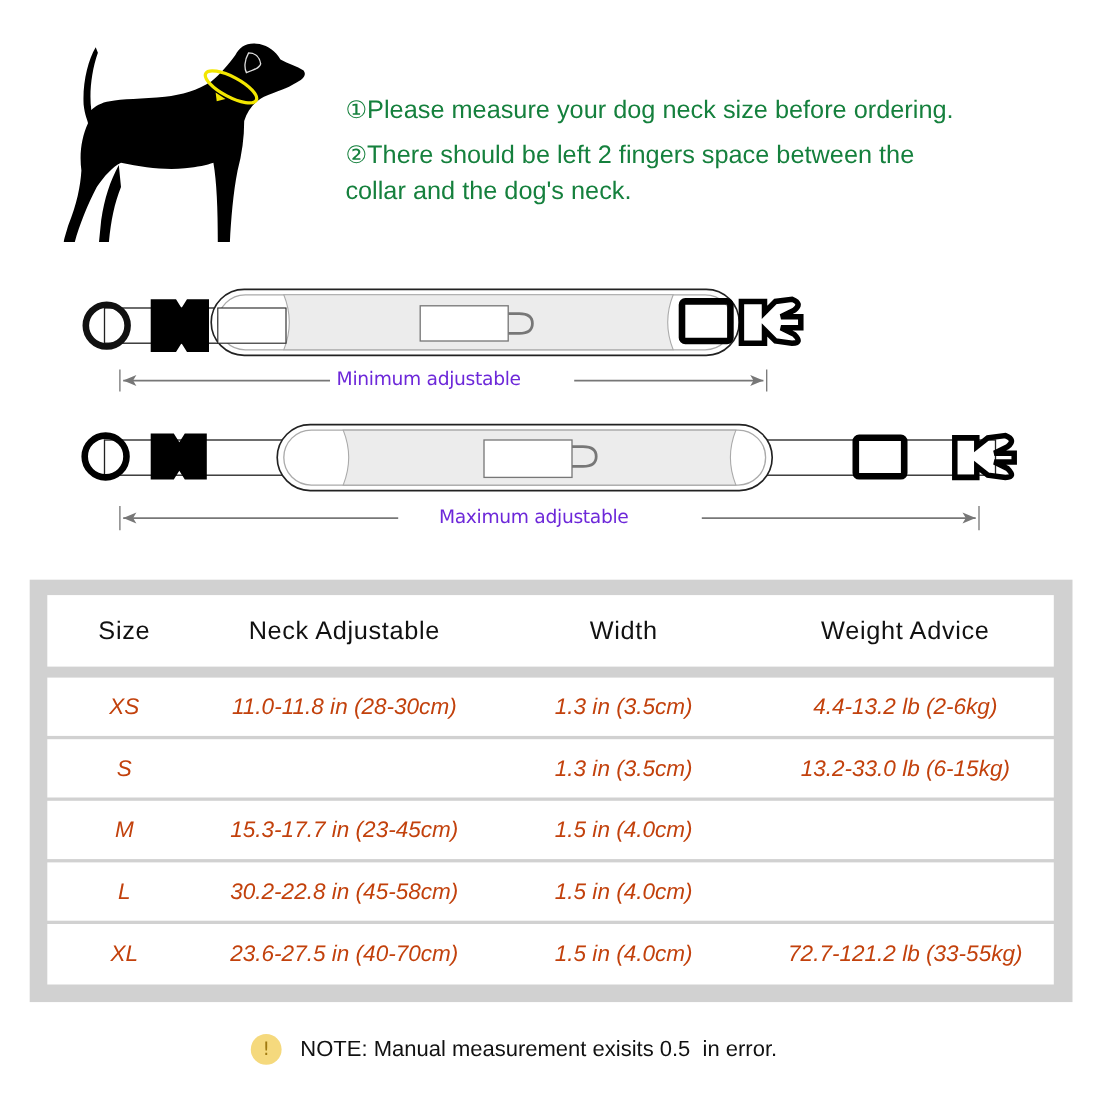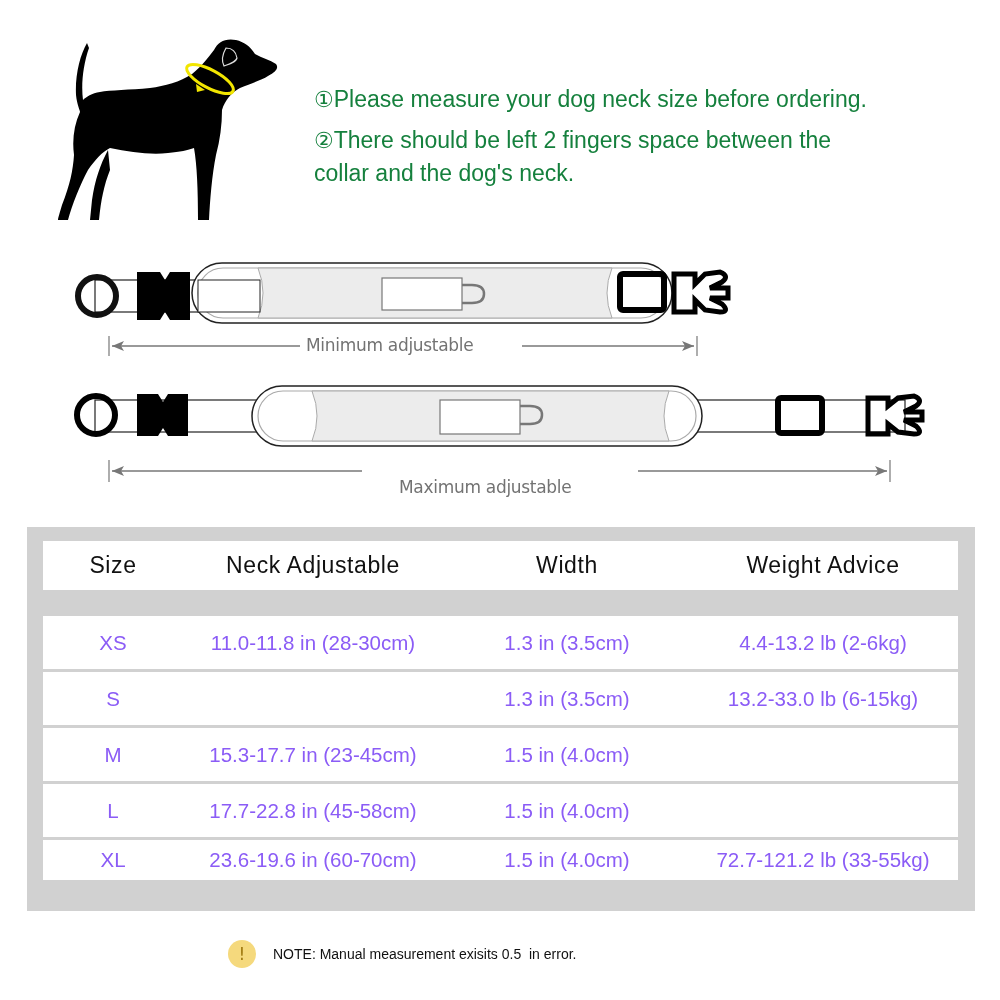--- a/index.html
+++ b/index.html
@@ -10,36 +10,36 @@
 
   .instructions { position: absolute; left: 314px; top: 82px; width: 680px; color: #15803d; font-size: 23px; line-height: 34px; font-family: "Liberation Sans", sans-serif; }
   .instructions .line { display: block; white-space: nowrap; }
   .instructions .line + .line { margin-top: 6px; }
   .instructions .cont { display: block; margin-top: -2px; }
   .circ { display: inline-block; font-size: 22px; }
 
   .collar { position: absolute; left: 0; width: 1000px; }
   .collar svg { display: block; }
 
-  .measure-label { position: absolute; font-family: "DejaVu Sans", sans-serif; font-size: 17px; color: #737373; background: #fff; padding: 0 6px; white-space: nowrap; letter-spacing: -0.3px; }
+  .measure-label { position: absolute; font-family: "DejaVu Sans", sans-serif; font-size: 17px; color: #6d28d9; background: #fff; padding: 0 6px; white-space: nowrap; letter-spacing: -0.3px; }
 
   .table-frame { position: absolute; left: 27px; top: 527px; width: 948px; height: 384px; background: #d1d1d1; }
   .row { position: absolute; left: 16px; width: 915px; background: #fff; display: flex; align-items: center; }
-  .row.header { top: 14px; height: 49px; }
+  .row.header { top: 14px; height: 65px; }
   .cell { position: absolute; text-align: center; white-space: nowrap; }
   .header .cell { font-size: 23px; color: #111; letter-spacing: 0.6px; }
-  .data .cell { font-size: 20.5px; color: #8b5cf6; }
+  .data .cell { font-size: 20.5px; color: #c2410c; font-style: italic; }
   .c-size { left: 0; width: 140px; }
   .c-neck { left: 130px; width: 280px; }
   .c-width { left: 434px; width: 180px; }
   .c-weight { left: 630px; width: 300px; }
 
   .note { position: absolute; left: 228px; top: 940px; display: flex; align-items: center; }
   .note-icon { width: 28px; height: 28px; border-radius: 50%; background: #f5d97d; color: #a07a10; font-size: 17px; display: flex; align-items: center; justify-content: center; font-family: "DejaVu Sans", sans-serif; }
-  .note-text { margin-left: 17px; font-size: 14px; color: #111; white-space: nowrap; }
+  .note-text { margin-left: 17px; font-size: 20px; color: #111; white-space: nowrap; }
 </style>
 </head>
 <body>
 
 <svg class="dog" viewBox="55 35 230 190" width="230" height="190">
   <path fill="#000" d="M87 43 C80 55 75 75 76 95 C77 105 80 110 80 112 C74 125 72 140 74 155 C73 170 70 185 62 205 C60 212 58 218 58 220 L68 220 C72 205 80 185 88 170 C95 160 102 152 110 148 C130 152 150 155 168 153 C180 152 188 150 194 148 C197 165 198 190 198 220 L209 220 C210 200 212 175 216 155 C220 140 222 125 222 110 C225 100 232 92 240 88 C252 83 262 80 268 76 C276 72 279 68 276 64 C270 60 262 58 255 54 C250 46 244 42 236 40 C225 38 218 42 214 50 C208 58 200 68 192 74 C180 82 165 86 150 88 C130 90 110 90 100 92 C92 93 86 97 83 100 C81 85 83 65 89 48 Z"></path>
   <path fill="#000" d="M108 150 C100 165 95 180 92 200 L90 220 L99 220 C101 200 104 185 110 170 Z"></path>
   <path fill="none" stroke="#ddd" stroke-width="1.2" d="M226 48 C222 55 222 62 224 66 C230 64 236 62 237 58 C236 52 232 48 226 48 Z"></path>
   <ellipse cx="210" cy="79" rx="26" ry="9" transform="rotate(28 210 79)" fill="none" stroke="#f2e600" stroke-width="3"></ellipse>
   <path fill="#f2e600" d="M196 84 L205 90 L197 92 Z"></path>
@@ -86,21 +86,21 @@
     <path d="M137 394 L158 394 L163 402 L168 394 L188 394 L188 436 L168 436 L163 428 L158 436 L137 436 Z" fill="#000"></path>
     <rect x="778" y="398" width="44" height="35" rx="3" fill="none" stroke="#000" stroke-width="6"></rect>
     <path d="M868 398 L888 398 L888 406 L898 398 L914 396 Q924 400 916 406 L904 412 L922 412 L922 420 L904 420 L916 426 Q924 434 914 434 L898 432 L888 424 L888 434 L868 434 Z" fill="none" stroke="#000" stroke-width="5"></path>
     <line x1="109" y1="460" x2="109" y2="482" stroke="#777" stroke-width="1.2"></line>
     <line x1="890" y1="460" x2="890" y2="482" stroke="#777" stroke-width="1.2"></line>
     <line x1="112" y1="471" x2="362" y2="471" stroke="#777" stroke-width="1.5"></line>
     <line x1="638" y1="471" x2="887" y2="471" stroke="#777" stroke-width="1.5"></line>
     <path d="M112 471 L124 466 L121 471 L124 476 Z" fill="#777"></path>
     <path d="M887 471 L875 466 L878 471 L875 476 Z" fill="#777"></path>
   </svg>
-  <span class="measure-label" style="left:393px; top:80px;margin-top:17px;">Maximum adjustable</span>
+  <span class="measure-label" style="left:393px; top:80px;">Maximum adjustable</span>
 </div>
 
 <div class="table-frame">
   <div class="row header">
     <span class="cell c-size" style="padding-left:0;">Size</span>
     <span class="cell c-neck">Neck Adjustable</span>
     <span class="cell c-width">Width</span>
     <span class="cell c-weight">Weight Advice</span>
   </div>
 
@@ -115,26 +115,26 @@
     <span class="cell c-width">1.3 in (3.5cm)</span>
     <span class="cell c-weight">13.2-33.0 lb (6-15kg)</span>
   </div>
   <div class="row data" style="top:201px; height:53px;">
     <span class="cell c-size">M</span>
     <span class="cell c-neck">15.3-17.7 in (23-45cm)</span>
     <span class="cell c-width">1.5 in (4.0cm)</span>
   </div>
   <div class="row data" style="top:257px; height:53px;">
     <span class="cell c-size">L</span>
-    <span class="cell c-neck">17.7-22.8 in (45-58cm)</span>
+    <span class="cell c-neck">30.2-22.8 in (45-58cm)</span>
     <span class="cell c-width">1.5 in (4.0cm)</span>
   </div>
-  <div class="row data" style="top:313px; height:40px;">
+  <div class="row data" style="top:313px; height:55px;">
     <span class="cell c-size">XL</span>
-    <span class="cell c-neck">23.6-19.6 in (60-70cm)</span>
+    <span class="cell c-neck">23.6-27.5 in (40-70cm)</span>
     <span class="cell c-width">1.5 in (4.0cm)</span>
     <span class="cell c-weight">72.7-121.2 lb (33-55kg)</span>
   </div>
 </div>
 
 <div class="note">
   <span class="note-icon">!</span>
   <span class="note-text" style="white-space:pre;">NOTE: Manual measurement exisits 0.5  in error.</span>
 </div>
 

